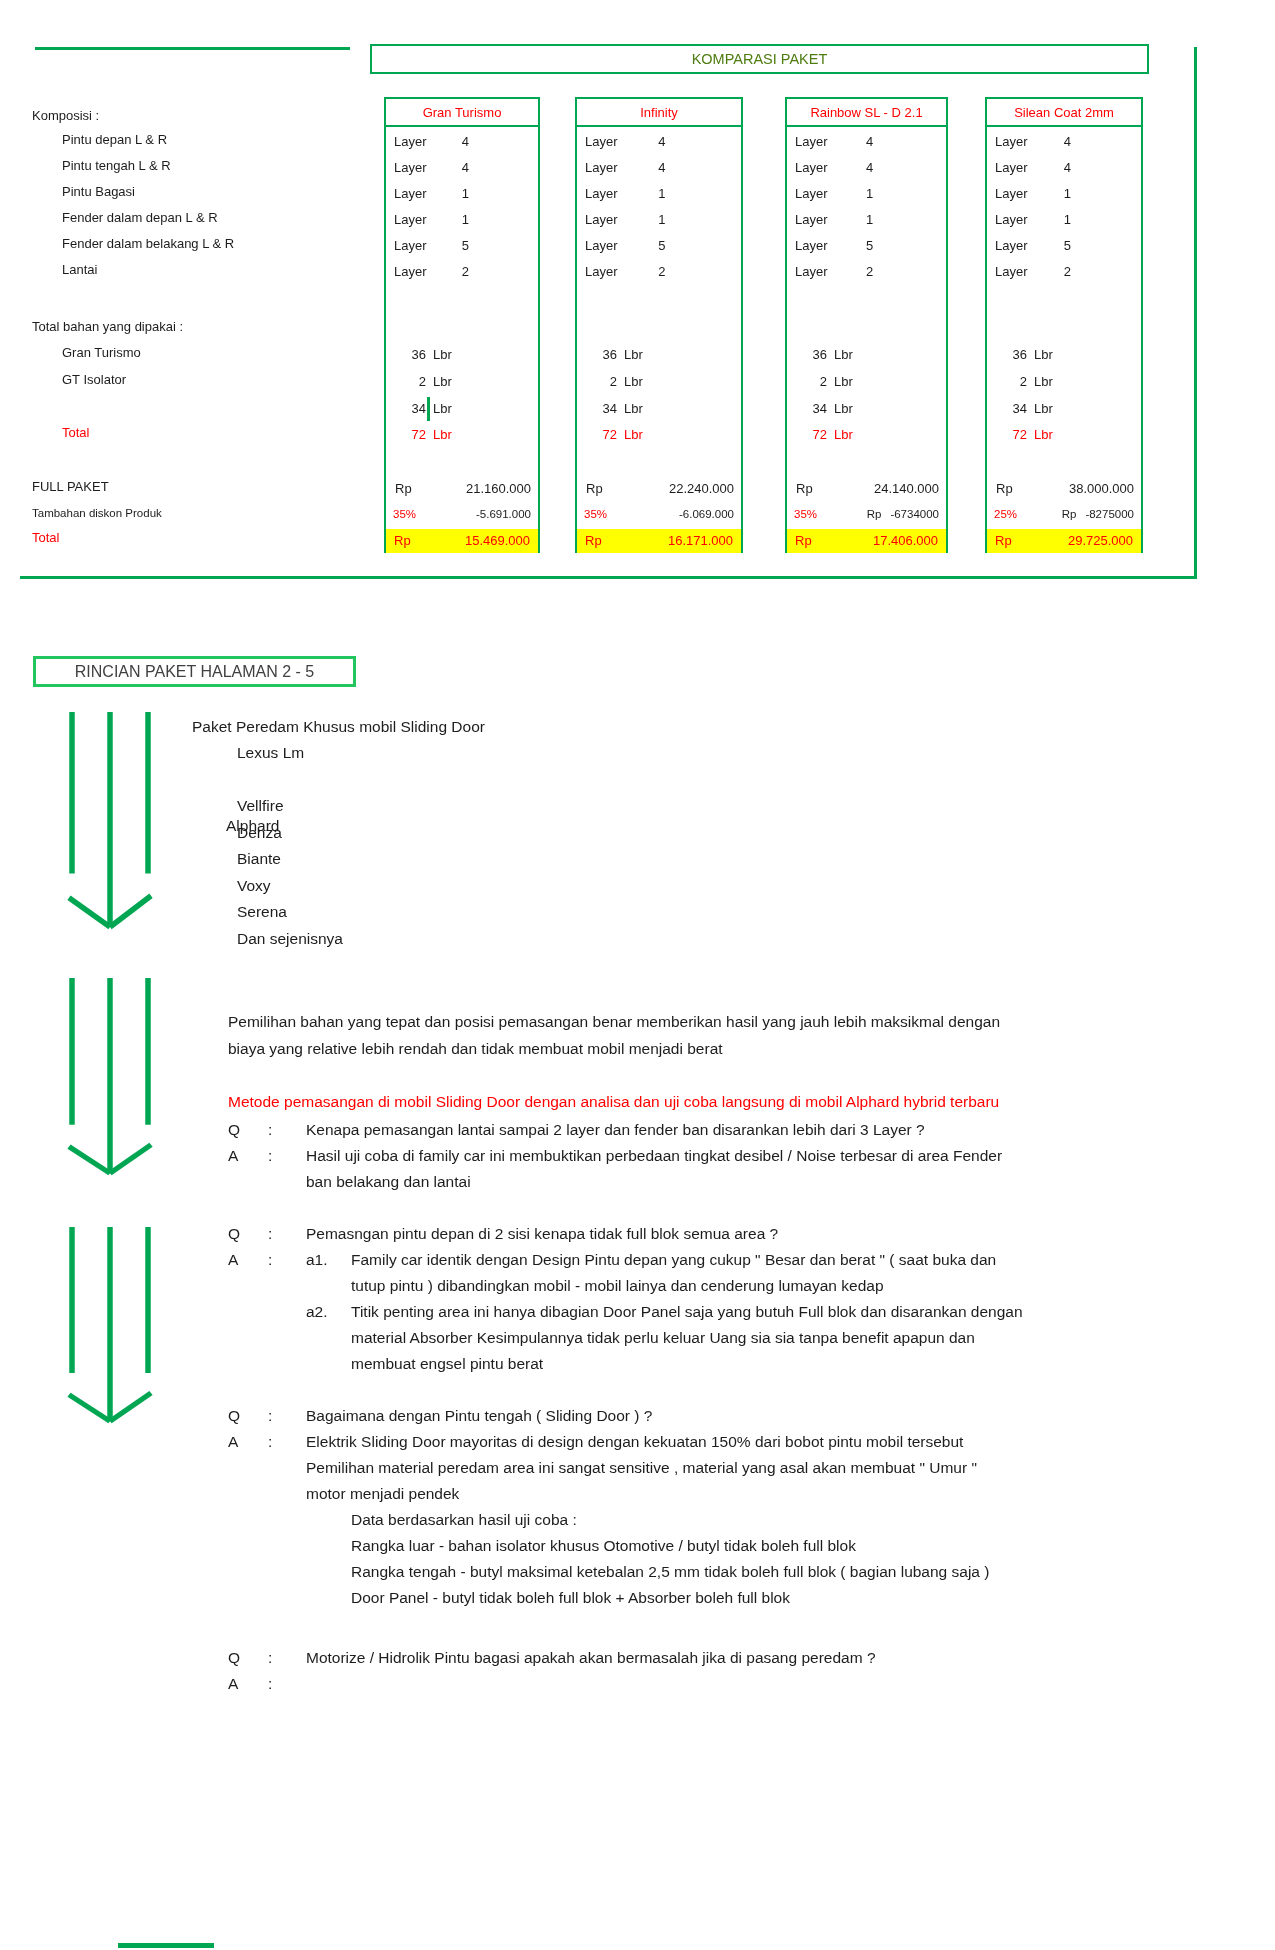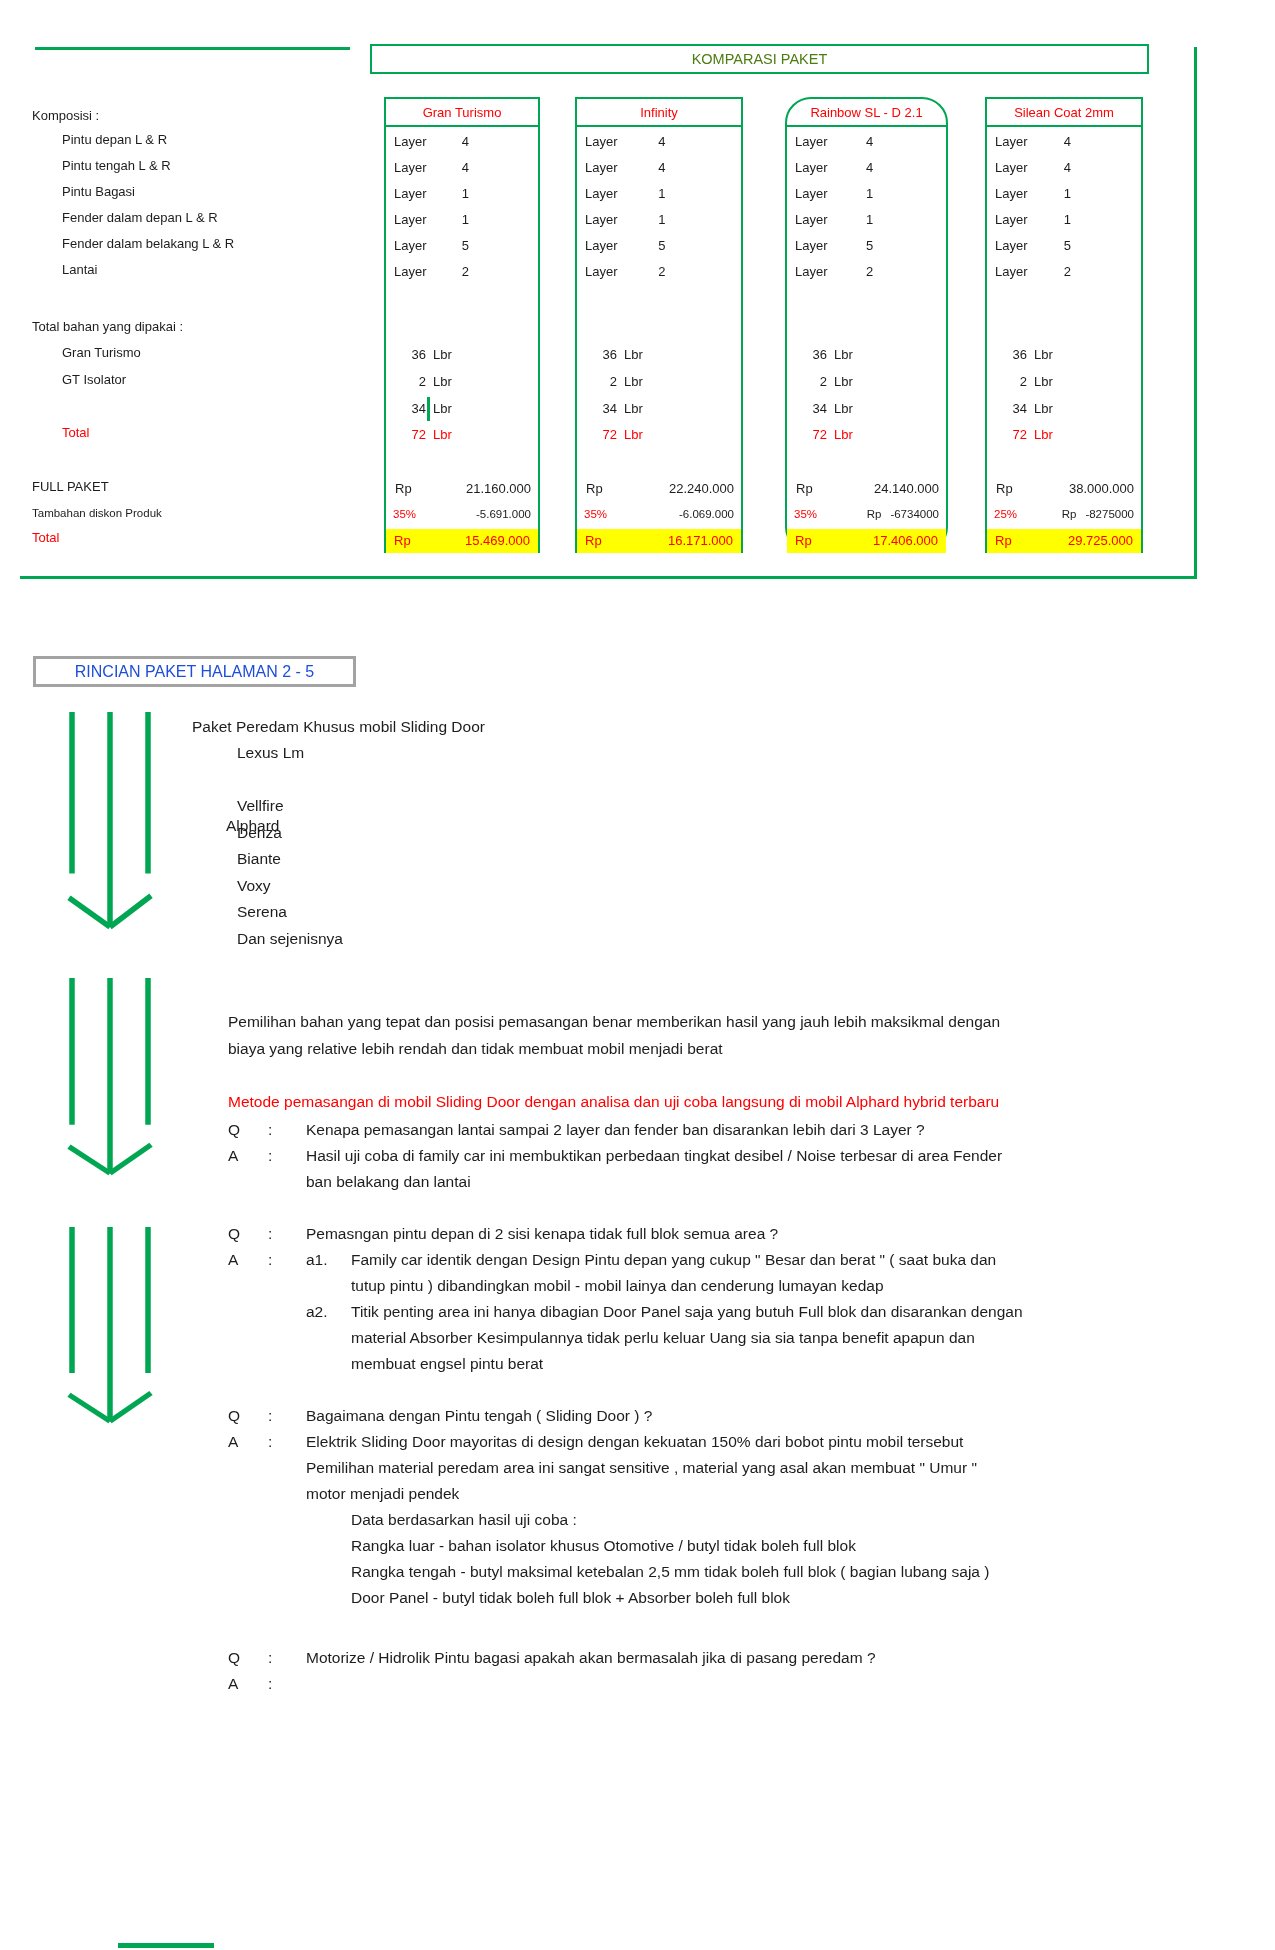--- a/index.html
+++ b/index.html
@@ -33,22 +33,22 @@
   .udiv{position:absolute;left:41px;top:-2px;width:2.5px;height:24px;background:#00A651;}
   .prow .cur{position:absolute;left:9px;}
   .prow .amt{position:absolute;right:7px;}
   .drow{display:flex;align-items:center;padding:0 7px;font-size:11.5px;}
   .drow .grp{margin-left:auto;display:flex;gap:9px;}
   .trow{display:flex;align-items:center;padding:0 8px;background:#FFFF00;color:#FF0000;
         font-size:13px;height:24px;}
   .trow .amt{margin-left:auto;}
 
   
-  .rincian-box{left:33px;top:656px;width:317px;height:25px;border:3px solid #a3a3a3;
-               display:flex;align-items:center;justify-content:center;font-size:16px;color:#1d4ed8;}
+  .rincian-box{left:33px;top:656px;width:317px;height:25px;border:3px solid #22c55e;
+               display:flex;align-items:center;justify-content:center;font-size:16px;color:#404040;}
   .paket-title{left:192px;top:716px;font-size:15.5px;}
   .intro1{left:228px;top:1011px;}
   .intro2{left:228px;top:1038px;}
   .metode{left:228px;top:1091px;color:#FF0000;}
   .qa-marker{position:absolute;left:228px;width:20px;}
   .qa-colon{position:absolute;left:268px;}
   .qa-sub{position:absolute;left:306px;}
   .dash-bottom{left:118px;top:1943px;width:96px;height:5px;}
 </style>
 </head>
@@ -195,21 +195,21 @@
           <span class="red">35%</span>
           <span class="grp">
             <span>-6.069.000</span>
           </span>
         </div>
         <div class="row trow" style="top:430px;">
           <span>Rp</span>
           <span class="amt">16.171.000</span>
         </div>
       </div>
-      <div class="col" style="left:785px;width:163px;border-radius:26px;">
+      <div class="col" style="left:785px;width:163px;">
         <div class="col-header">
           <span>Rainbow SL - D 2.1</span>
         </div>
         <div class="row" style="top:33px;">
           <span class="lword">Layer</span>
           <span class="lnum">4</span>
         </div>
         <div class="row" style="top:59px;">
           <span class="lword">Layer</span>
           <span class="lnum">4</span>

